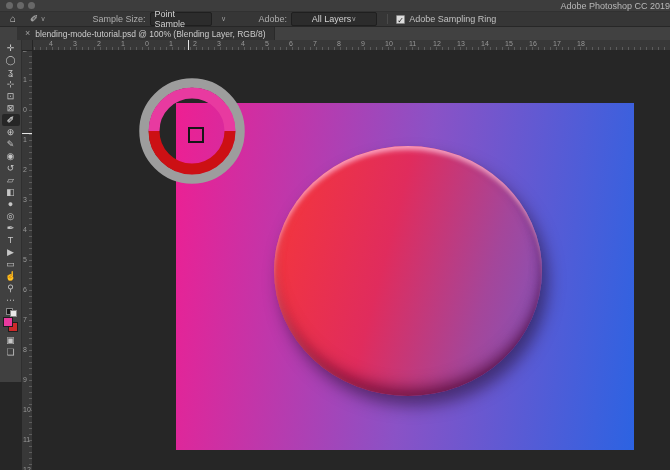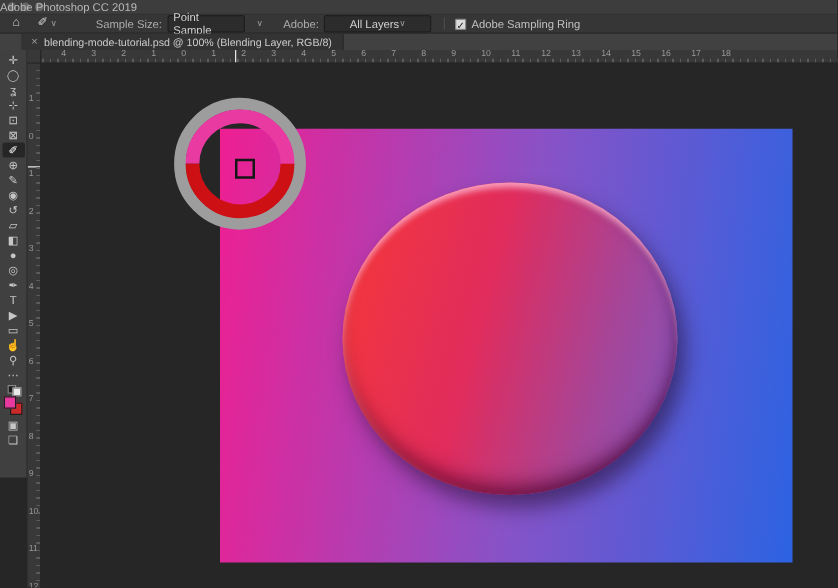--- a/index.html
+++ b/index.html
@@ -6,29 +6,29 @@
   body{
     width:670px;height:470px;position:relative;overflow:hidden;
     background:#262626;
     font-family:"Liberation Sans","DejaVu Sans",sans-serif;
     -webkit-font-smoothing:antialiased;
   }
   
   .titlebar{position:absolute;left:0;top:0;width:670px;height:11px;background:#3d3d3d;border-bottom:1px solid #313131;}
   .traffic{position:absolute;left:6px;top:2px;display:flex;gap:4px;}
   .traffic .dot{width:7px;height:7px;border-radius:50%;background:#686868;border:none;padding:0;}
-  .win-title{position:absolute;left:0;right:0;top:1px;text-align:left;font-size:9px;color:#b9b9b9;}
+  .win-title{position:absolute;left:16px;right:0;top:1px;text-align:right;font-size:9px;color:#b9b9b9;}
   
   .optionsbar{position:absolute;left:0;top:12px;width:670px;height:14px;background:#363636;border-bottom:1px solid #272727;
     display:flex;align-items:center;font-size:9px;color:#c0c0c0;}
   .opt-icon{color:#cfcfcf;font-size:10px;line-height:10px;background:none;border:none;padding:0;}
   .home{margin-left:10px;}
   .tool-chip{margin-left:14px;display:flex;align-items:center;gap:2px;}
   .chev{font-size:7px;color:#9a9a9a;}
-  .opt-label{margin-left:4px;color:#adadad;padding-left:27px;}
+  .opt-label{margin-left:20px;color:#adadad;padding-left:27px;}
   .dropdown{margin-left:4px;height:12px;display:flex;align-items:center;justify-content:space-between;
     background:#2c2c2c;border:1px solid #1f1f1f;border-radius:2px;padding:0 4px;color:#d2d2d2;}
   .dd-size{width:52px;gap:36px;}
   .dd-sample{width:76px;justify-content:center;}
   .vsep{width:1px;height:10px;background:#4a4a4a;margin-left:10px;}
   .checkbox-wrap{margin-left:8px;display:flex;align-items:center;gap:4px;}
   .checkbox{width:9px;height:9px;background:#dcdcdc;border:1px solid #888;border-radius:1px;
     font-size:8px;line-height:9px;color:#1a1a1a;text-align:center;padding:0;}
   
   .tabbar{position:absolute;left:0;top:27px;width:670px;height:13px;background:#414141;}

